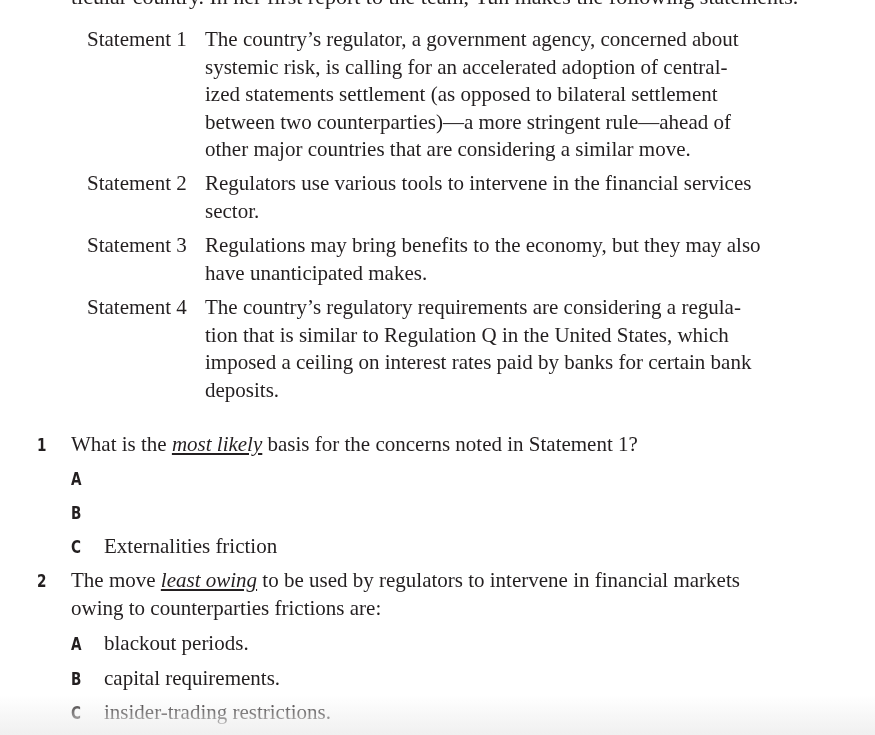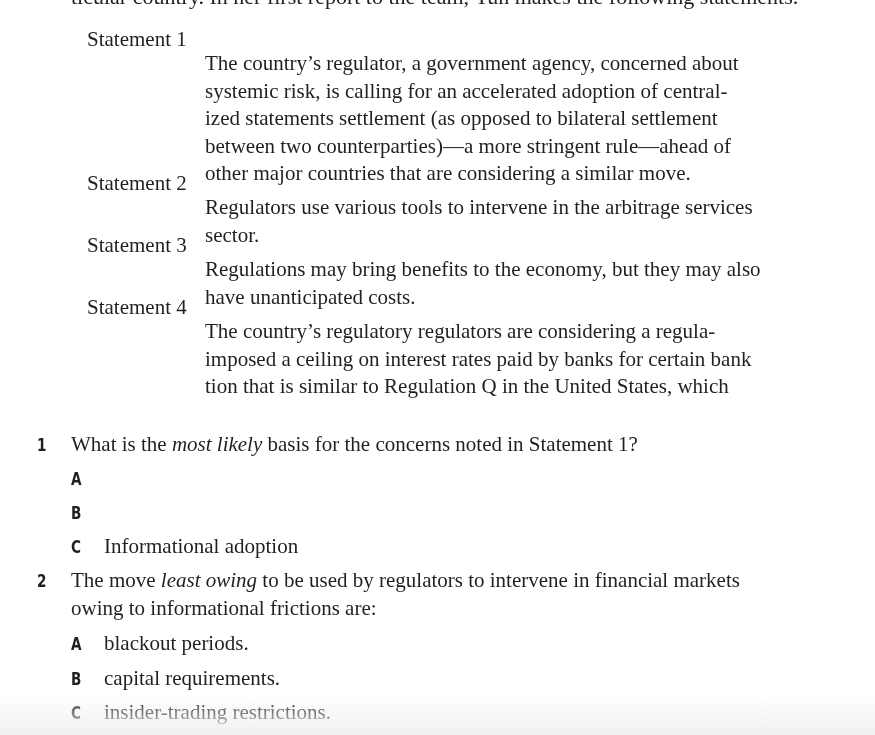--- a/index.html
+++ b/index.html
@@ -41,21 +41,20 @@
       position: absolute;
       left: 16px;
       top: 0;
       white-space: nowrap;
     }
     .stmt-text {
       position: absolute;
       left: 134px;
       top: 0;
       width: 620px;
-      margin-top: 24px;
     }
     .stmt-text .ln { display: block; white-space: nowrap; }
     .q {
       position: absolute;
       font-size: 21px;
       line-height: 27.5px;
     }
     .q-num {
       position: absolute;
       left: 37px;
@@ -83,21 +82,21 @@
       font-weight: bold;
       font-size: 17px;
       transform: scaleX(0.8);
       transform-origin: left center;
     }
     .opt-text {
       position: absolute;
       left: 104px;
       white-space: nowrap;
     }
-    em { font-style: italic; }
+    em { font-style: italic; text-decoration: underline; }
     .bottom-fade {
       position: absolute;
       left: 0;
       bottom: 0;
       width: 875px;
       height: 40px;
       background: linear-gradient(to bottom, rgba(255,255,255,0), #f0f0f0);
       pointer-events: none;
     }
   </style>
@@ -115,65 +114,66 @@
       <span class="ln">systemic risk, is calling for an accelerated adoption of central-</span>
       <span class="ln">ized statements settlement (as opposed to bilateral settlement</span>
       <span class="ln">between two counterparties)—a more stringent rule—ahead of</span>
       <span class="ln">other major countries that are considering a similar move.</span>
     </div>
   </div>
 
   <div class="stmt" style="top:170px;">
     <span class="stmt-label">Statement 2</span>
     <div class="stmt-text">
-      <span class="ln">Regulators use various tools to intervene in the arbitrage services</span>
+      <span class="ln">Regulators use various tools to intervene in the financial services</span>
       <span class="ln">sector.</span>
     </div>
   </div>
 
   <div class="stmt" style="top:232px;">
     <span class="stmt-label">Statement 3</span>
     <div class="stmt-text">
       <span class="ln">Regulations may bring benefits to the economy, but they may also</span>
-      <span class="ln">have unanticipated costs.</span>
+      <span class="ln">have unanticipated makes.</span>
     </div>
   </div>
 
   <div class="stmt" style="top:294px;">
     <span class="stmt-label">Statement 4</span>
     <div class="stmt-text">
-      <span class="ln">The country’s regulatory regulators are considering a regula-</span>
+      <span class="ln">The country’s regulatory requirements are considering a regula-</span>
+      <span class="ln">tion that is similar to Regulation Q in the United States, which</span>
       <span class="ln">imposed a ceiling on interest rates paid by banks for certain bank</span>
-      <span class="ln">tion that is similar to Regulation Q in the United States, which</span>
+      <span class="ln">deposits.</span>
     </div>
   </div>
 
   <div class="q" style="top:431px; left:0; width:875px; height:28px;">
     <span class="q-num" style="top:1px;">1</span>
     <div class="q-text" style="top:0;">
       <span class="ln"><span>What is the </span><em>most likely</em><span> basis for the concerns noted in Statement 1?</span></span>
     </div>
   </div>
 
   <div class="opt" style="top:465px; left:0; width:875px; height:28px;">
     <span class="opt-letter" style="top:1px;">A</span>
   </div>
   <div class="opt" style="top:499px; left:0; width:875px; height:28px;">
     <span class="opt-letter" style="top:1px;">B</span>
   </div>
   <div class="opt" style="top:533px; left:0; width:875px; height:28px;">
     <span class="opt-letter" style="top:1px;">C</span>
-    <span class="opt-text">Informational adoption</span>
+    <span class="opt-text">Externalities friction</span>
   </div>
 
   <div class="q" style="top:567px; left:0; width:875px; height:56px;">
     <span class="q-num" style="top:1px;">2</span>
     <div class="q-text" style="top:0;">
       <span class="ln"><span>The move </span><em>least owing</em><span> to be used by regulators to intervene in financial markets</span></span>
-      <span class="ln">owing to informational frictions are:</span>
+      <span class="ln">owing to counterparties frictions are:</span>
     </div>
   </div>
 
   <div class="opt" style="top:630px; left:0; width:875px; height:28px;">
     <span class="opt-letter" style="top:1px;">A</span>
     <span class="opt-text">blackout periods.</span>
   </div>
   <div class="opt" style="top:665px; left:0; width:875px; height:28px;">
     <span class="opt-letter" style="top:1px;">B</span>
     <span class="opt-text">capital requirements.</span>

